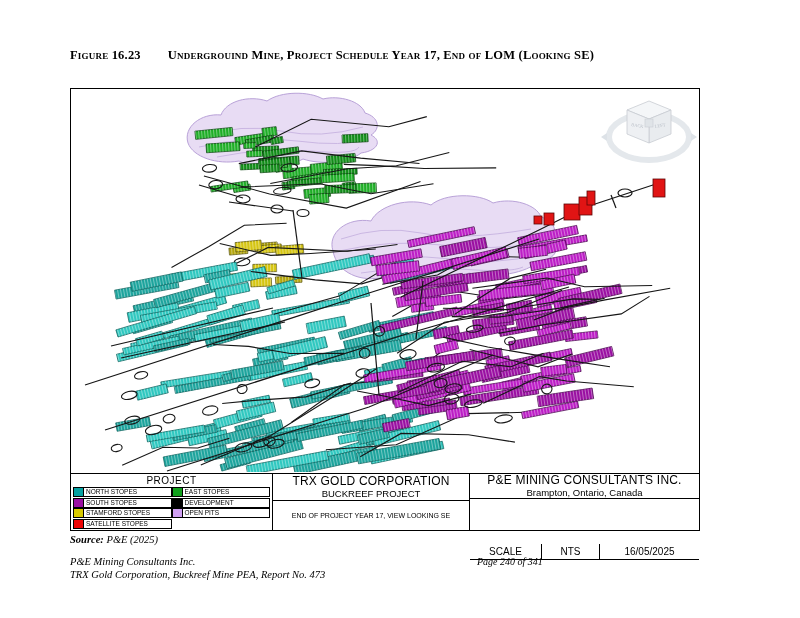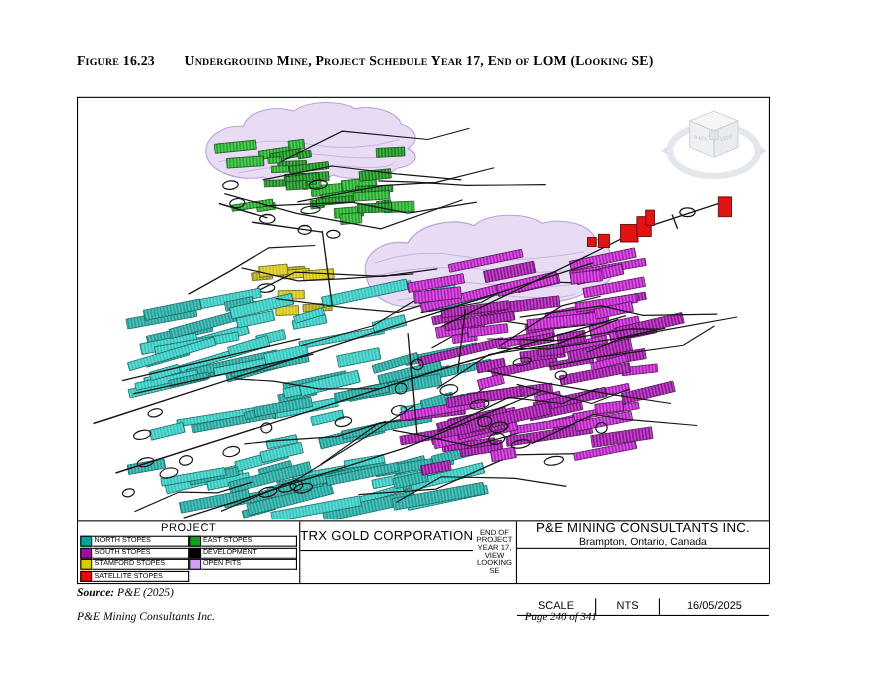--- a/index.html
+++ b/index.html
@@ -20,21 +20,21 @@
   .tb-sec{box-sizing:border-box;height:100%;}
   .legend-sec{width:202px;border-right:1px solid #000;display:flex;flex-direction:column;padding-top:1px;}
   .legend-title{height:12px;line-height:12px;text-align:center;font-size:10px;letter-spacing:.5px;}
   .legend-rows{flex:1;padding:0 2px 1px 2px;display:flex;flex-direction:column;justify-content:space-between;}
   .lg-row{display:flex;height:10px;}
   .lg-pair{display:flex;flex:1;}
   .swatch{width:11px;height:10px;border:1px solid #000;box-sizing:border-box;flex:none;}
   .lg-label{border:1px solid #000;border-left:none;box-sizing:border-box;flex:1;
             font-size:6.5px;line-height:8px;padding:0 0 0 2px;white-space:nowrap;overflow:hidden;background:#fff;}
   .lg-pair.empty .swatch,.lg-pair.empty .lg-label{visibility:hidden;}
-  .mid-sec{width:197px;border-right:1px solid #000;display:flex;flex-direction:row;text-align:center;}
+  .mid-sec{width:197px;border-right:1px solid #000;display:flex;flex-direction:column;text-align:center;}
   .right-sec{flex:1;display:flex;flex-direction:column;text-align:center;}
   .tb-r1{height:26px;border-bottom:1px solid #000;display:flex;flex-direction:column;justify-content:center;}
   .tb-r1 .l1{font-size:12px;letter-spacing:.2px;line-height:13px;}
   .tb-r1 .l2{font-size:9.5px;line-height:11px;}
   .tb-r2{height:16px;border-bottom:1px solid #000;line-height:15px;font-size:10.5px;}
   .tb-r3{flex:1;display:flex;align-items:center;justify-content:center;font-size:7px;}
   .right-sec .tb-r3{font-size:10px;}
   .scale-row{display:flex;line-height:15px;font-size:10px;margin-top:45px;}
   .scale-cell{border-right:1px solid #000;box-sizing:border-box;}
   .sc-label{width:72px;}
@@ -664,20 +664,21 @@
               <div class="swatch"></div>
               <div class="lg-label"></div>
             </div>
           </div>
         </div>
       </div>
 
       <div class="tb-sec mid-sec">
         <div class="tb-r1">
           <div class="l1">TRX GOLD CORPORATION</div>
+          <div class="l2">BUCKREEF PROJECT</div>
         </div>
         <div class="tb-r3">END OF PROJECT YEAR 17, VIEW LOOKING SE</div>
       </div>
 
       <div class="tb-sec right-sec">
         <div class="tb-r1">
           <div class="l1">P&amp;E MINING CONSULTANTS INC.</div>
           <div class="l2">Brampton, Ontario, Canada</div>
         </div>
         <div class="tb-r2 scale-row">
@@ -690,14 +691,15 @@
     </div>
   </div>
 
   <div class="source-line">
     <span class="src">Source:</span>
     <span>P&amp;E (2025)</span>
   </div>
 
   <div class="footer-l1">P&amp;E Mining Consultants Inc.</div>
   <div class="footer-page">Page 240 of 341</div>
+  <div class="footer-l2">TRX Gold Corporation, Buckreef Mine PEA, Report No. 473</div>
 
 </div>
 
 </body></html>

